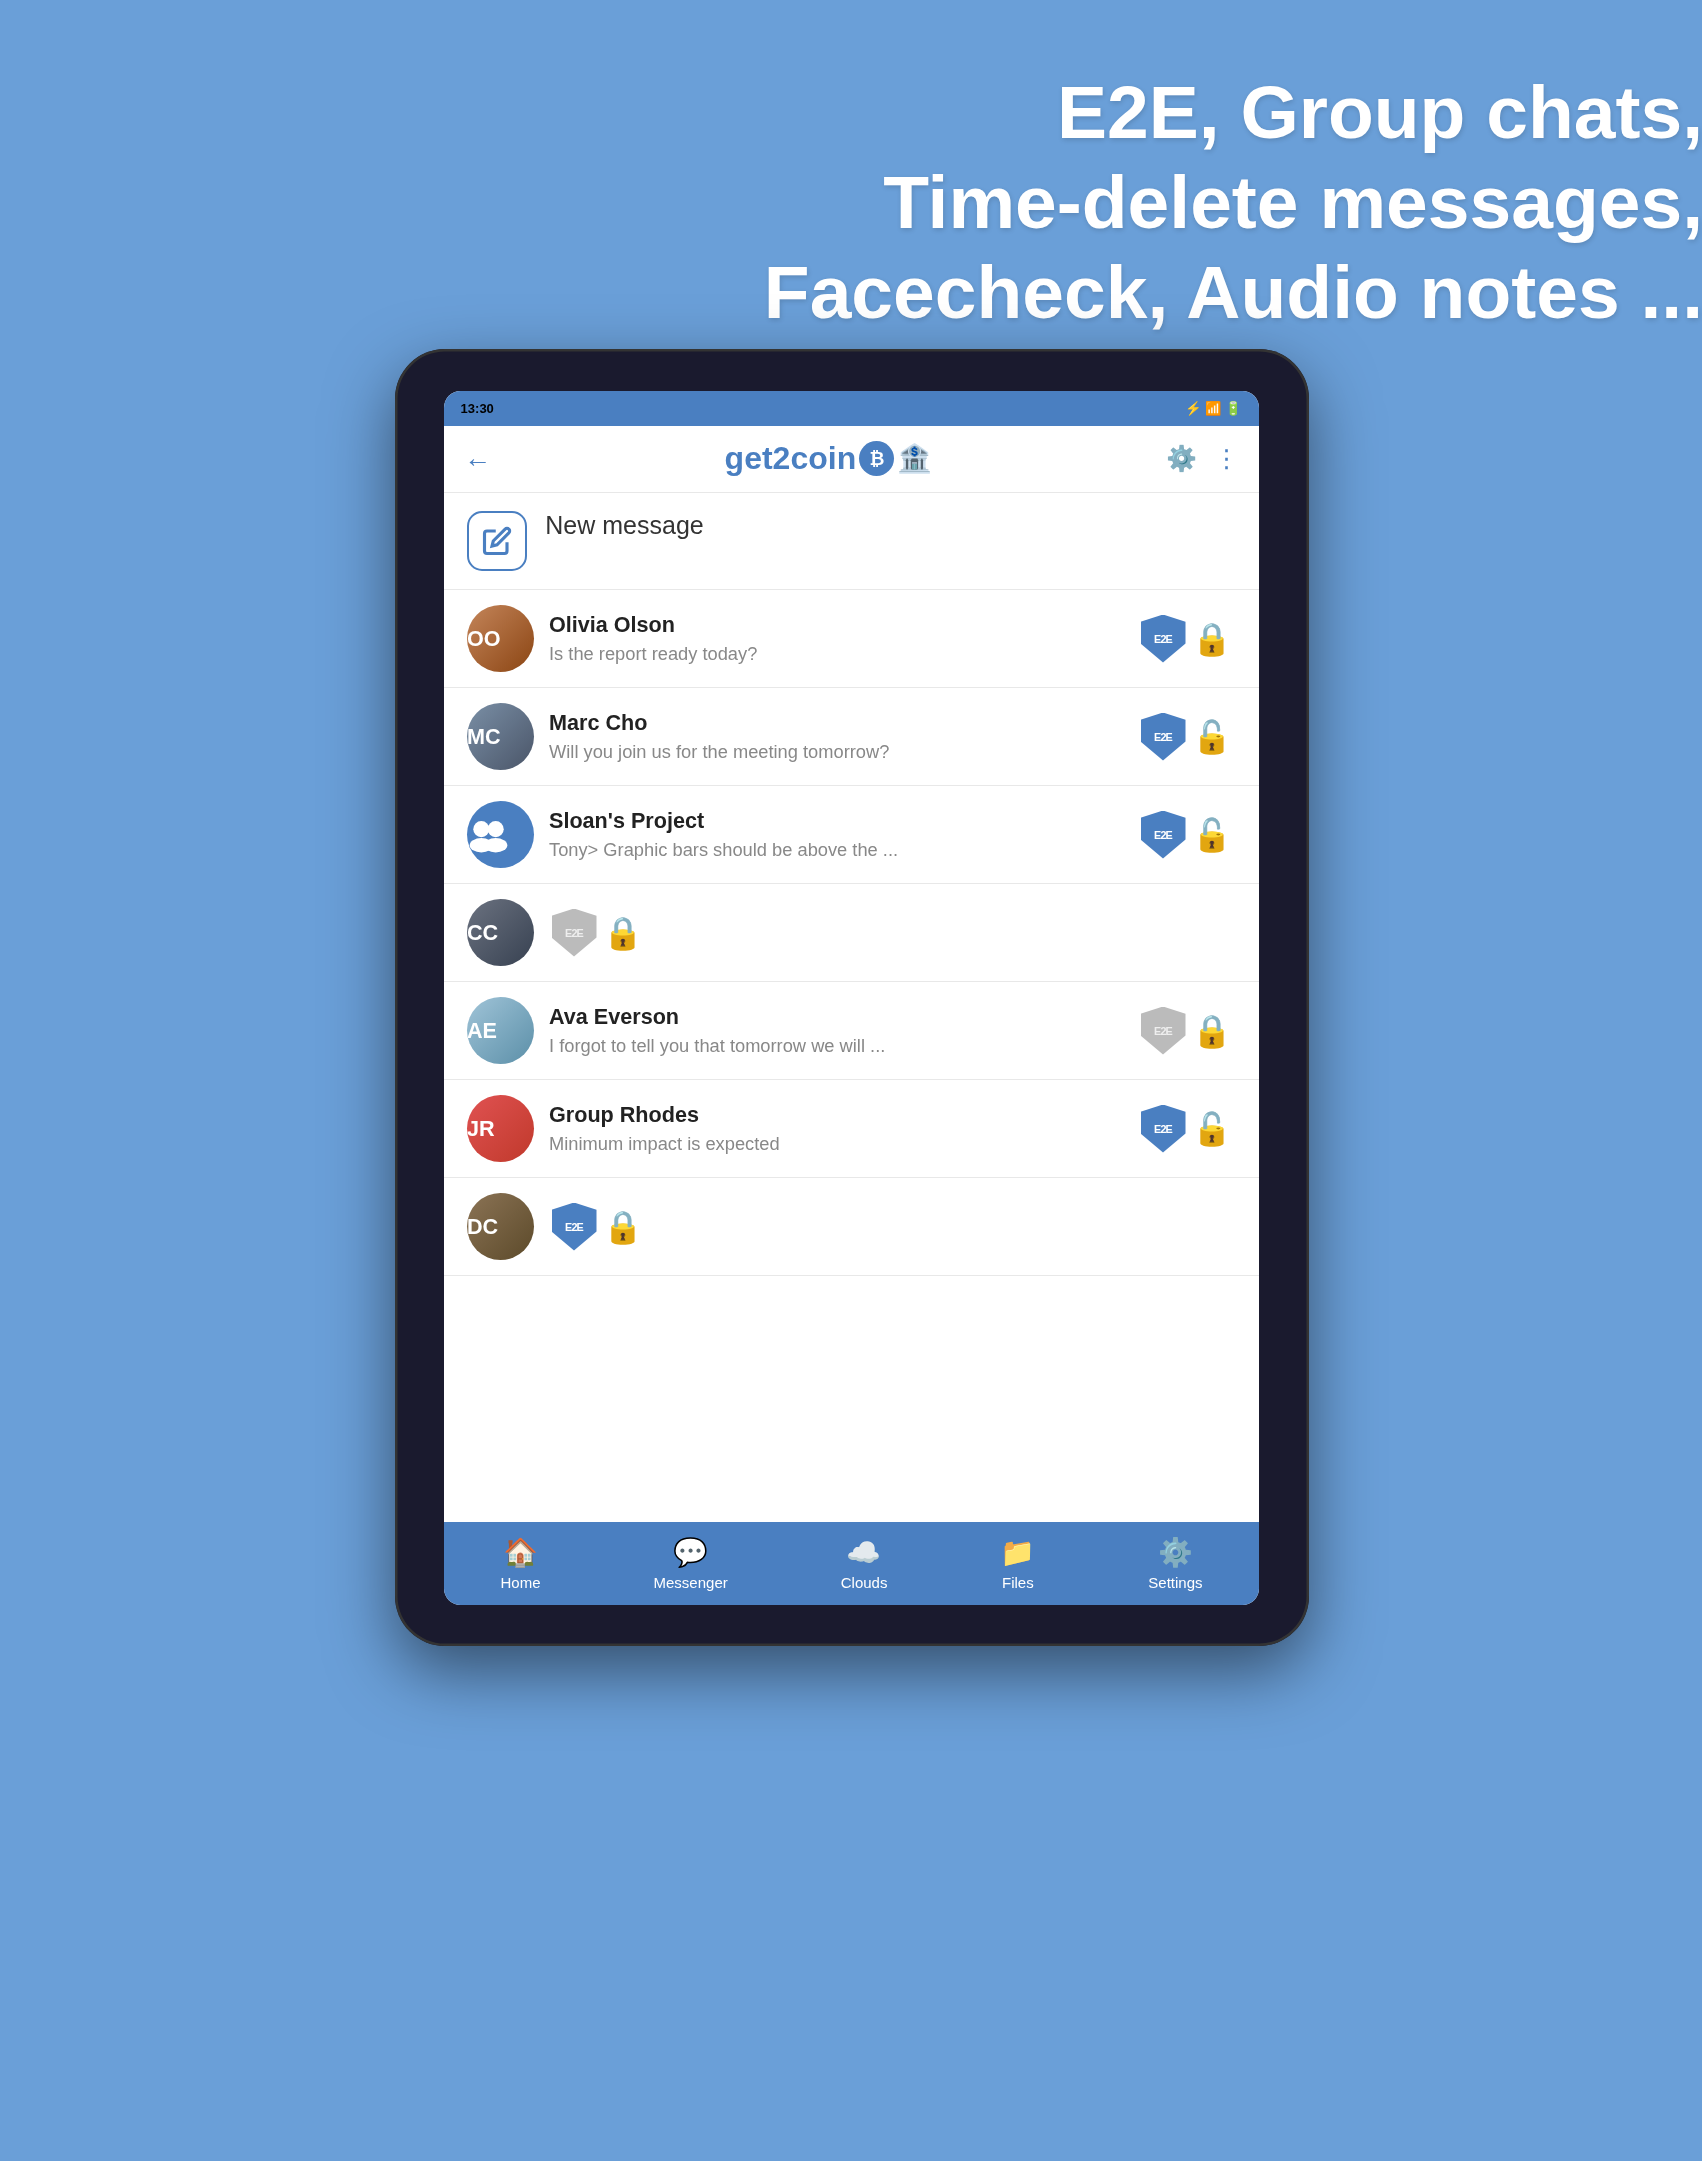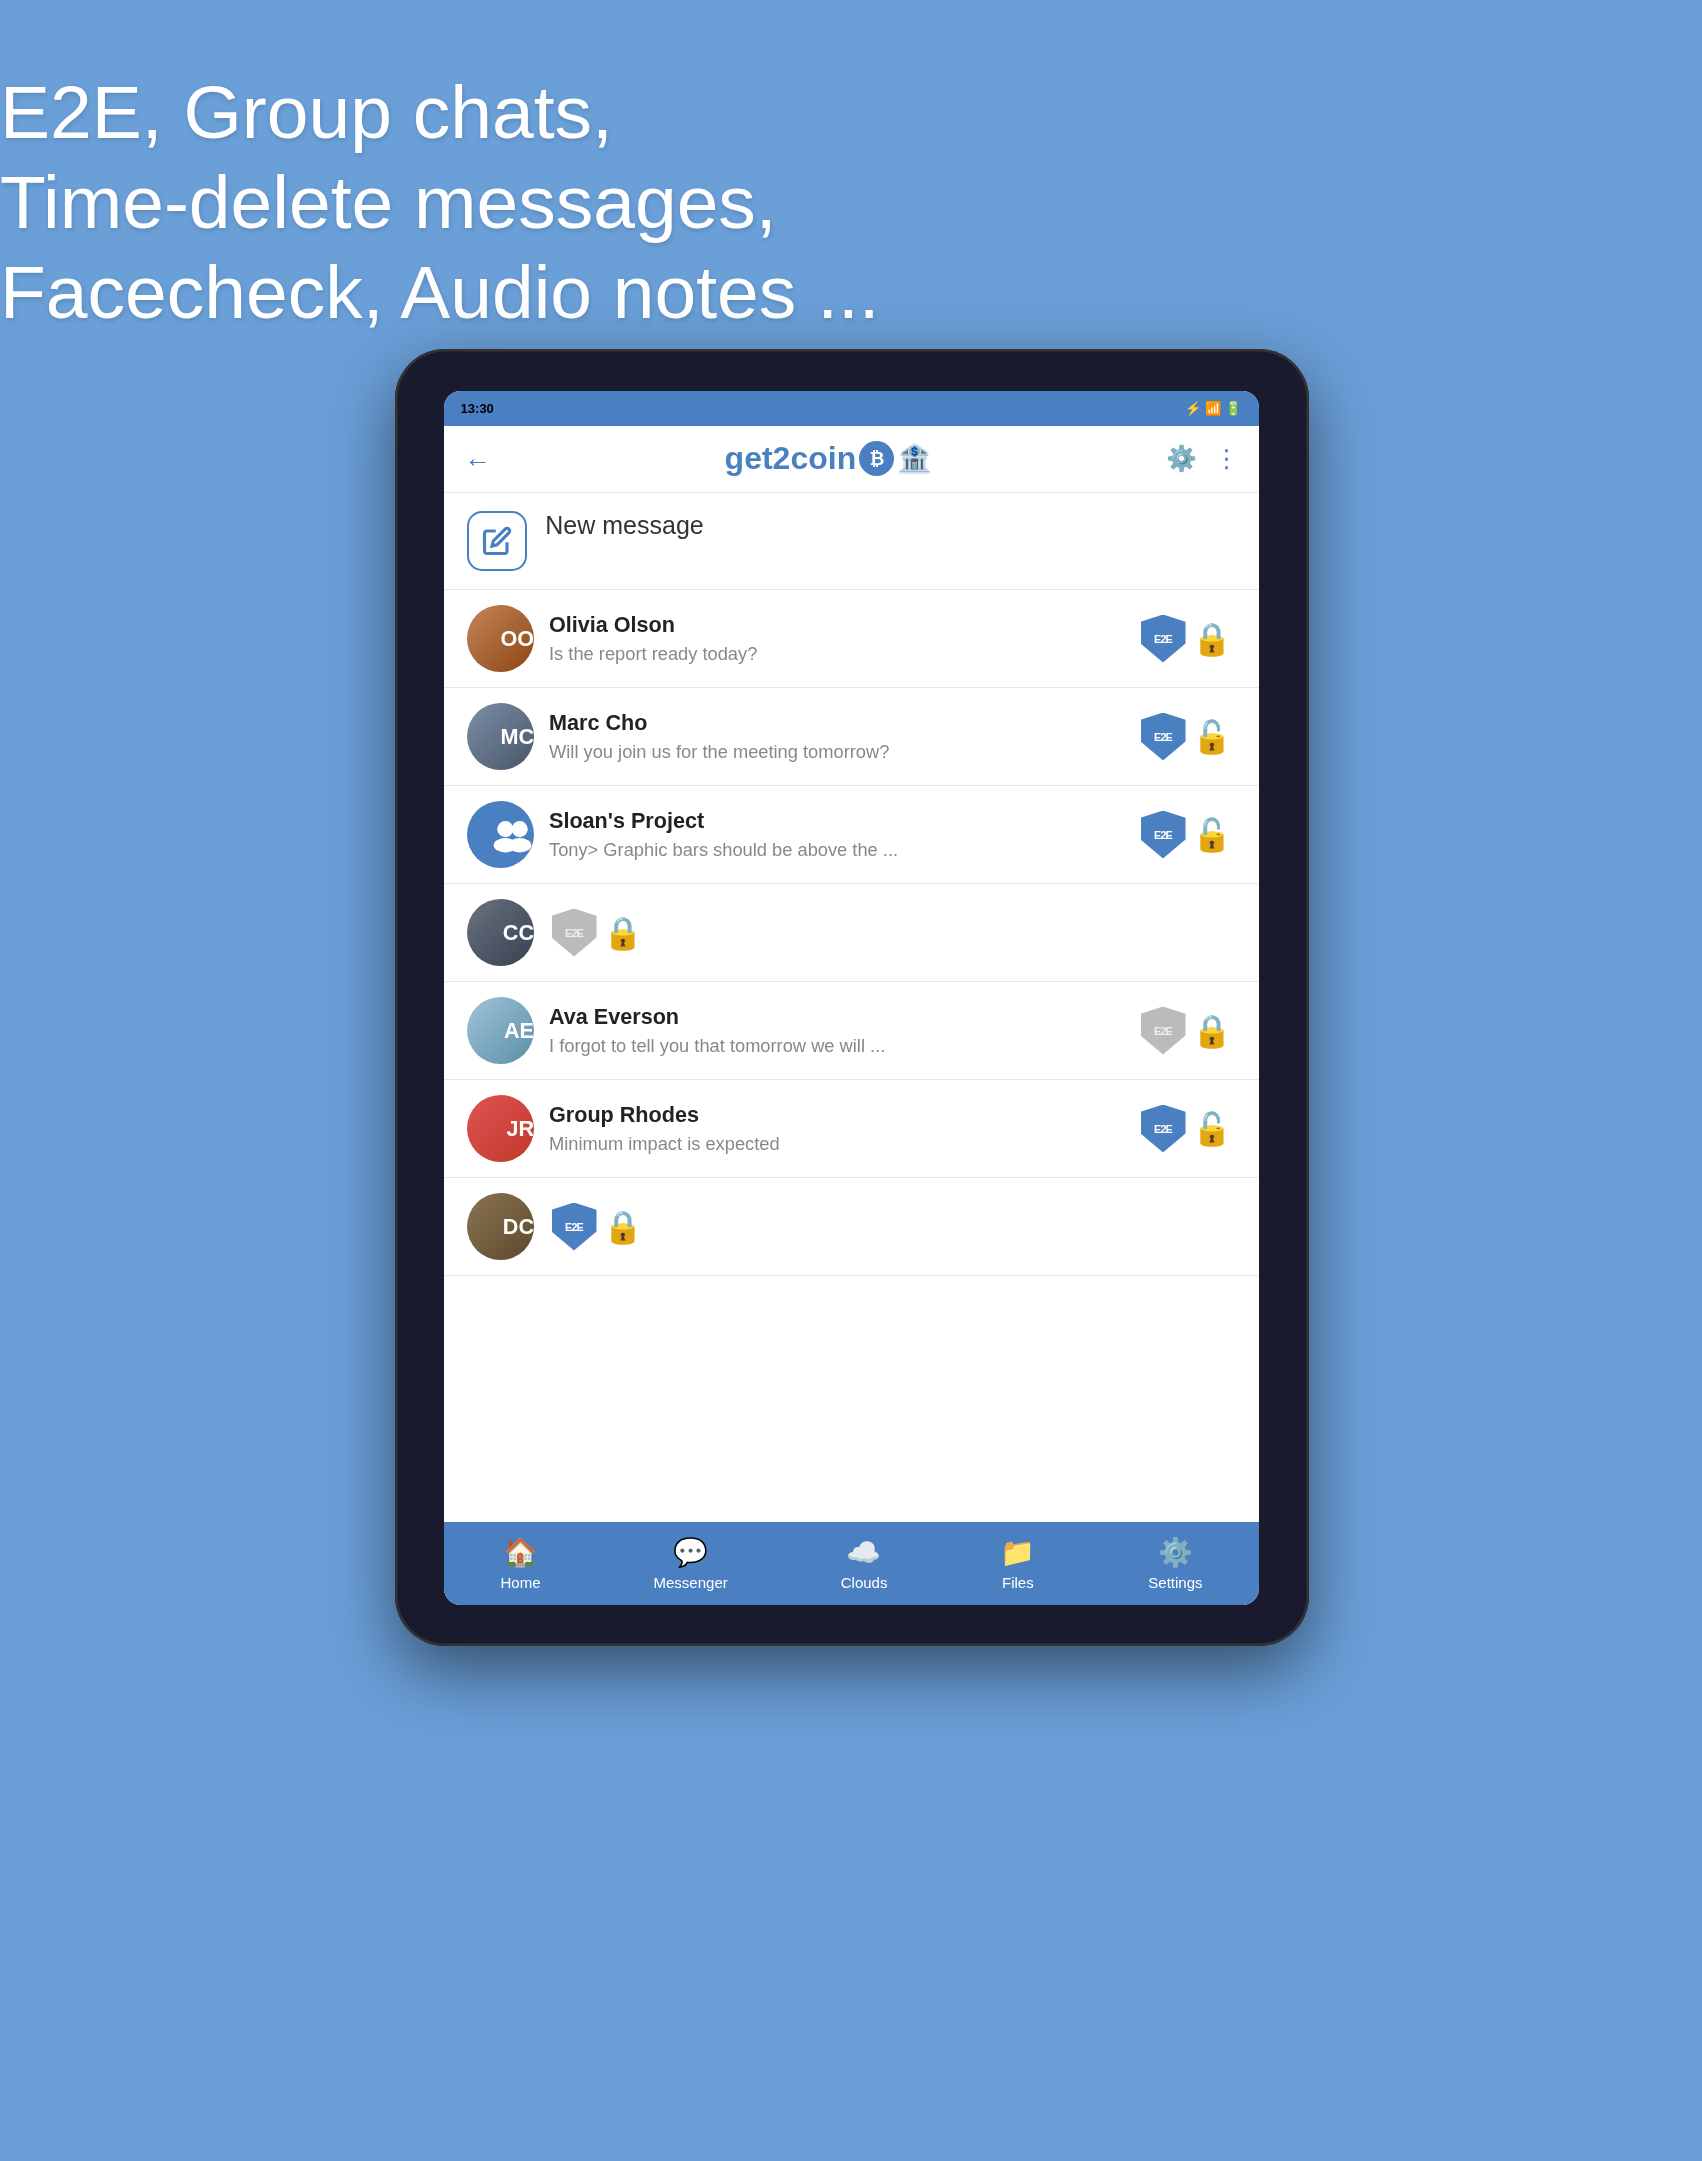--- a/index.html
+++ b/index.html
@@ -10,24 +10,24 @@
       font-family: 'Segoe UI', Arial, sans-serif;
       overflow: hidden;
       position: relative;
     }
 
     
     .header-text {
       position: absolute;
       top: 67px;
       left: 0; right: 0;
-      text-align: left;
+      text-align: right;
       color: white;
       font-size: 75px;
-      font-weight: 400;
+      font-weight: 700;
       line-height: 1.2;
       text-shadow: 0.8px 1.7px 5px rgba(0,0,0,0.15);
     }
 
     
     .tablet-outer {
       position: absolute;
       top: 349px;
       left: 50%;
       transform: translateX(-50%);
@@ -160,21 +160,21 @@
     }
 
     .avatar {
       width: 67px;
       height: 67px;
       border-radius: 50%;
       flex-shrink: 0;
       overflow: hidden;
       display: flex;
       align-items: center;
-      justify-content: flex-end;
+      justify-content: flex-start;
       font-size: 27px;
       color: white;
       font-weight: bold;
     }
 
     .chat-info {
       flex: 1;
     }
     .chat-name {
       font-size: 21.6px;

